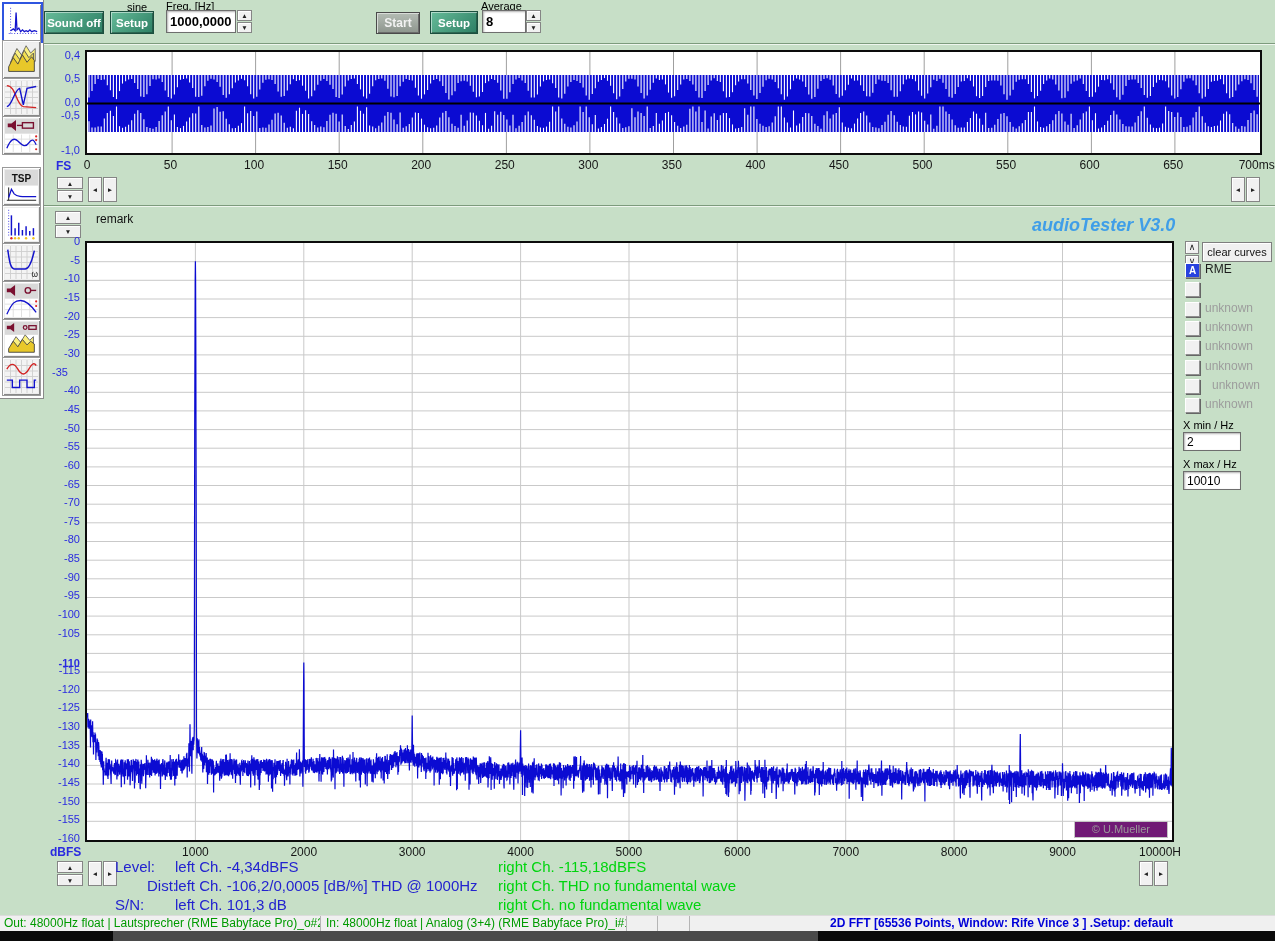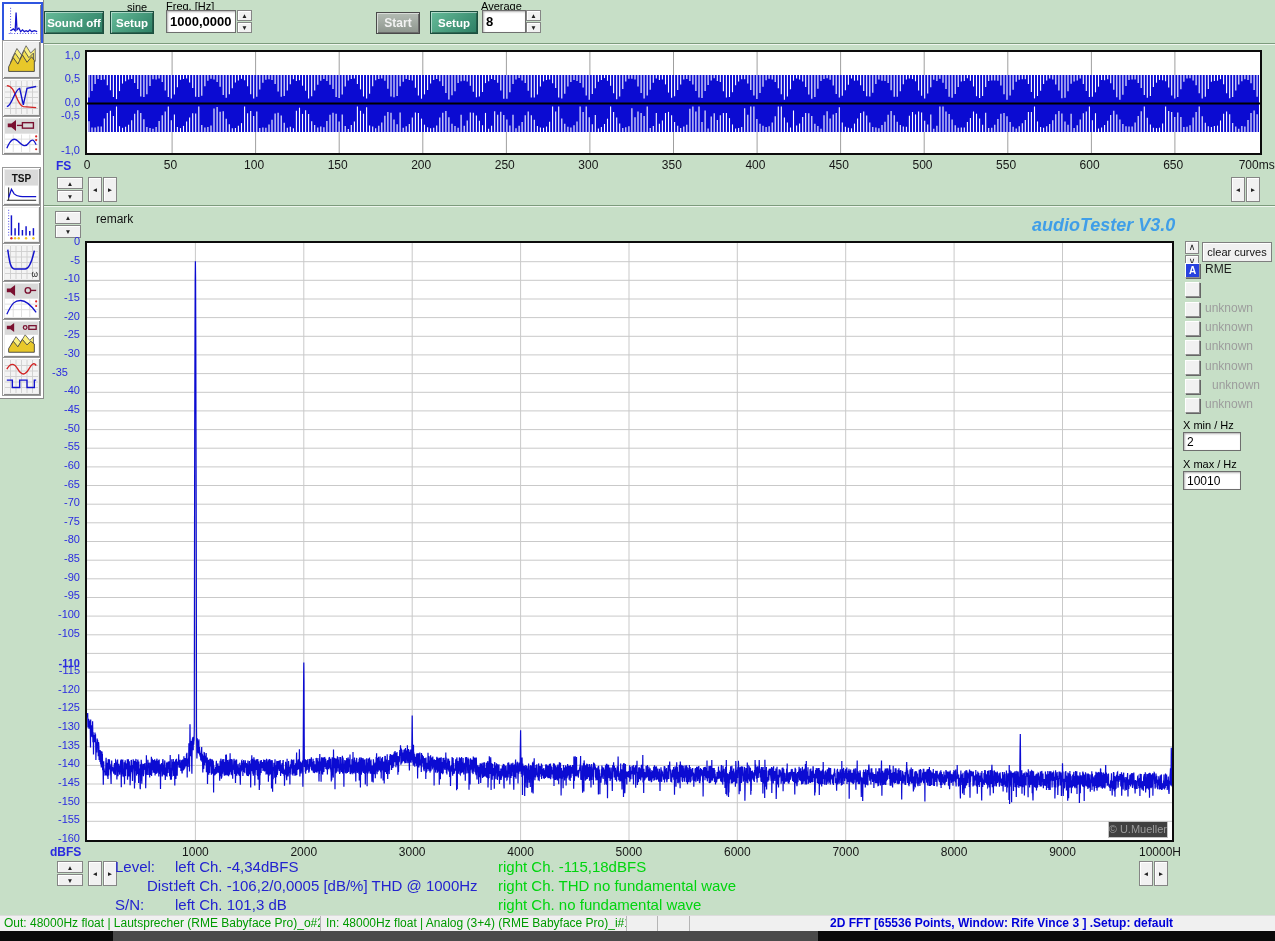--- a/index.html
+++ b/index.html
@@ -43,22 +43,22 @@
   .meas{position:absolute;font-size:15px;white-space:nowrap;}
   .meas.blue{color:#2323cf;}
   .meas.green{color:#00d40e;}
   .status{left:0;top:915px;width:1275px;height:16px;background:#f0f0f0;border-top:1px solid #dcdcdc;}
   .seg{position:absolute;top:0;height:16px;line-height:15px;font-size:12px;white-space:nowrap;overflow:hidden;
     border-right:1px solid #b5b5b5;box-sizing:border-box;}
   .seg.green{color:#009a00;}
   .seg.fftseg{color:#0000d8;font-weight:700;}
   .divider{position:absolute;height:0;border-top:1px solid #7d9b7d;border-bottom:1px solid #eef6ee;}
   .brand{position:absolute;font-style:italic;font-weight:bold;font-size:18px;color:#3f9ee8;white-space:nowrap;}
-  .copyright{position:absolute;right:4px;bottom:2px;font-size:11px;color:#9a9a9a;background:#404040;
-    border:1px solid #c4c4c4;padding:0 0;line-height:15px;}
+  .copyright{position:absolute;right:4px;bottom:2px;font-size:11px;color:#9a9a9a;background:#701a75;
+    border:1px solid #c4c4c4;padding:0 17px;line-height:15px;}
 </style>
 </head>
 <body>
 
 <div id="app">
 
   <div id="sidebar">
       <div class="tool sel" style="top: 2px;">
         <svg viewBox="0 0 36 36" width="33" height="33">
           <rect width="36" height="36" fill="#fff"></rect>
@@ -976,21 +976,21 @@
           <line x1="1164.0" y1="80.0" x2="1164.0" y2="61.0"></line>
           <line x1="1167.1" y1="23.0" x2="1167.1" y2="38.1"></line>
           <line x1="1167.1" y1="80.0" x2="1167.1" y2="58.5"></line>
           <line x1="1170.1" y1="23.0" x2="1170.1" y2="44.8"></line>
           <line x1="1170.1" y1="80.0" x2="1170.1" y2="62.3"></line>
         </g>
         <line x1="0" y1="51.5" x2="1173" y2="51.5" stroke="#000" stroke-width="1.8"></line>
       </svg>
   </div>
   <div id="wave-labels">
-      <div class="ylab" style="left: 46px; width: 34px; top: 48.5px;">1,0</div>
+      <div class="ylab" style="left: 46px; width: 34px; top: 48.5px;">0,4</div>
       <div class="ylab" style="left: 46px; width: 34px; top: 72.25px;">0,5</div>
       <div class="ylab" style="left: 46px; width: 34px; top: 96px;">0,0</div>
       <div class="ylab" style="left: 46px; width: 34px; top: 109px;">-0,5</div>
       <div class="ylab" style="left: 46px; width: 34px; top: 143.5px;">-1,0</div>
       <div class="xlab" style="left: 79px; width: 16px; top: 158px;">0</div>
       <div class="xlab" style="left: 142.55px; width: 56px; top: 158px;">50</div>
       <div class="xlab" style="left: 226.1px; width: 56px; top: 158px;">100</div>
       <div class="xlab" style="left: 309.65px; width: 56px; top: 158px;">150</div>
       <div class="xlab" style="left: 393.2px; width: 56px; top: 158px;">200</div>
       <div class="xlab" style="left: 476.75px; width: 56px; top: 158px;">250</div>

